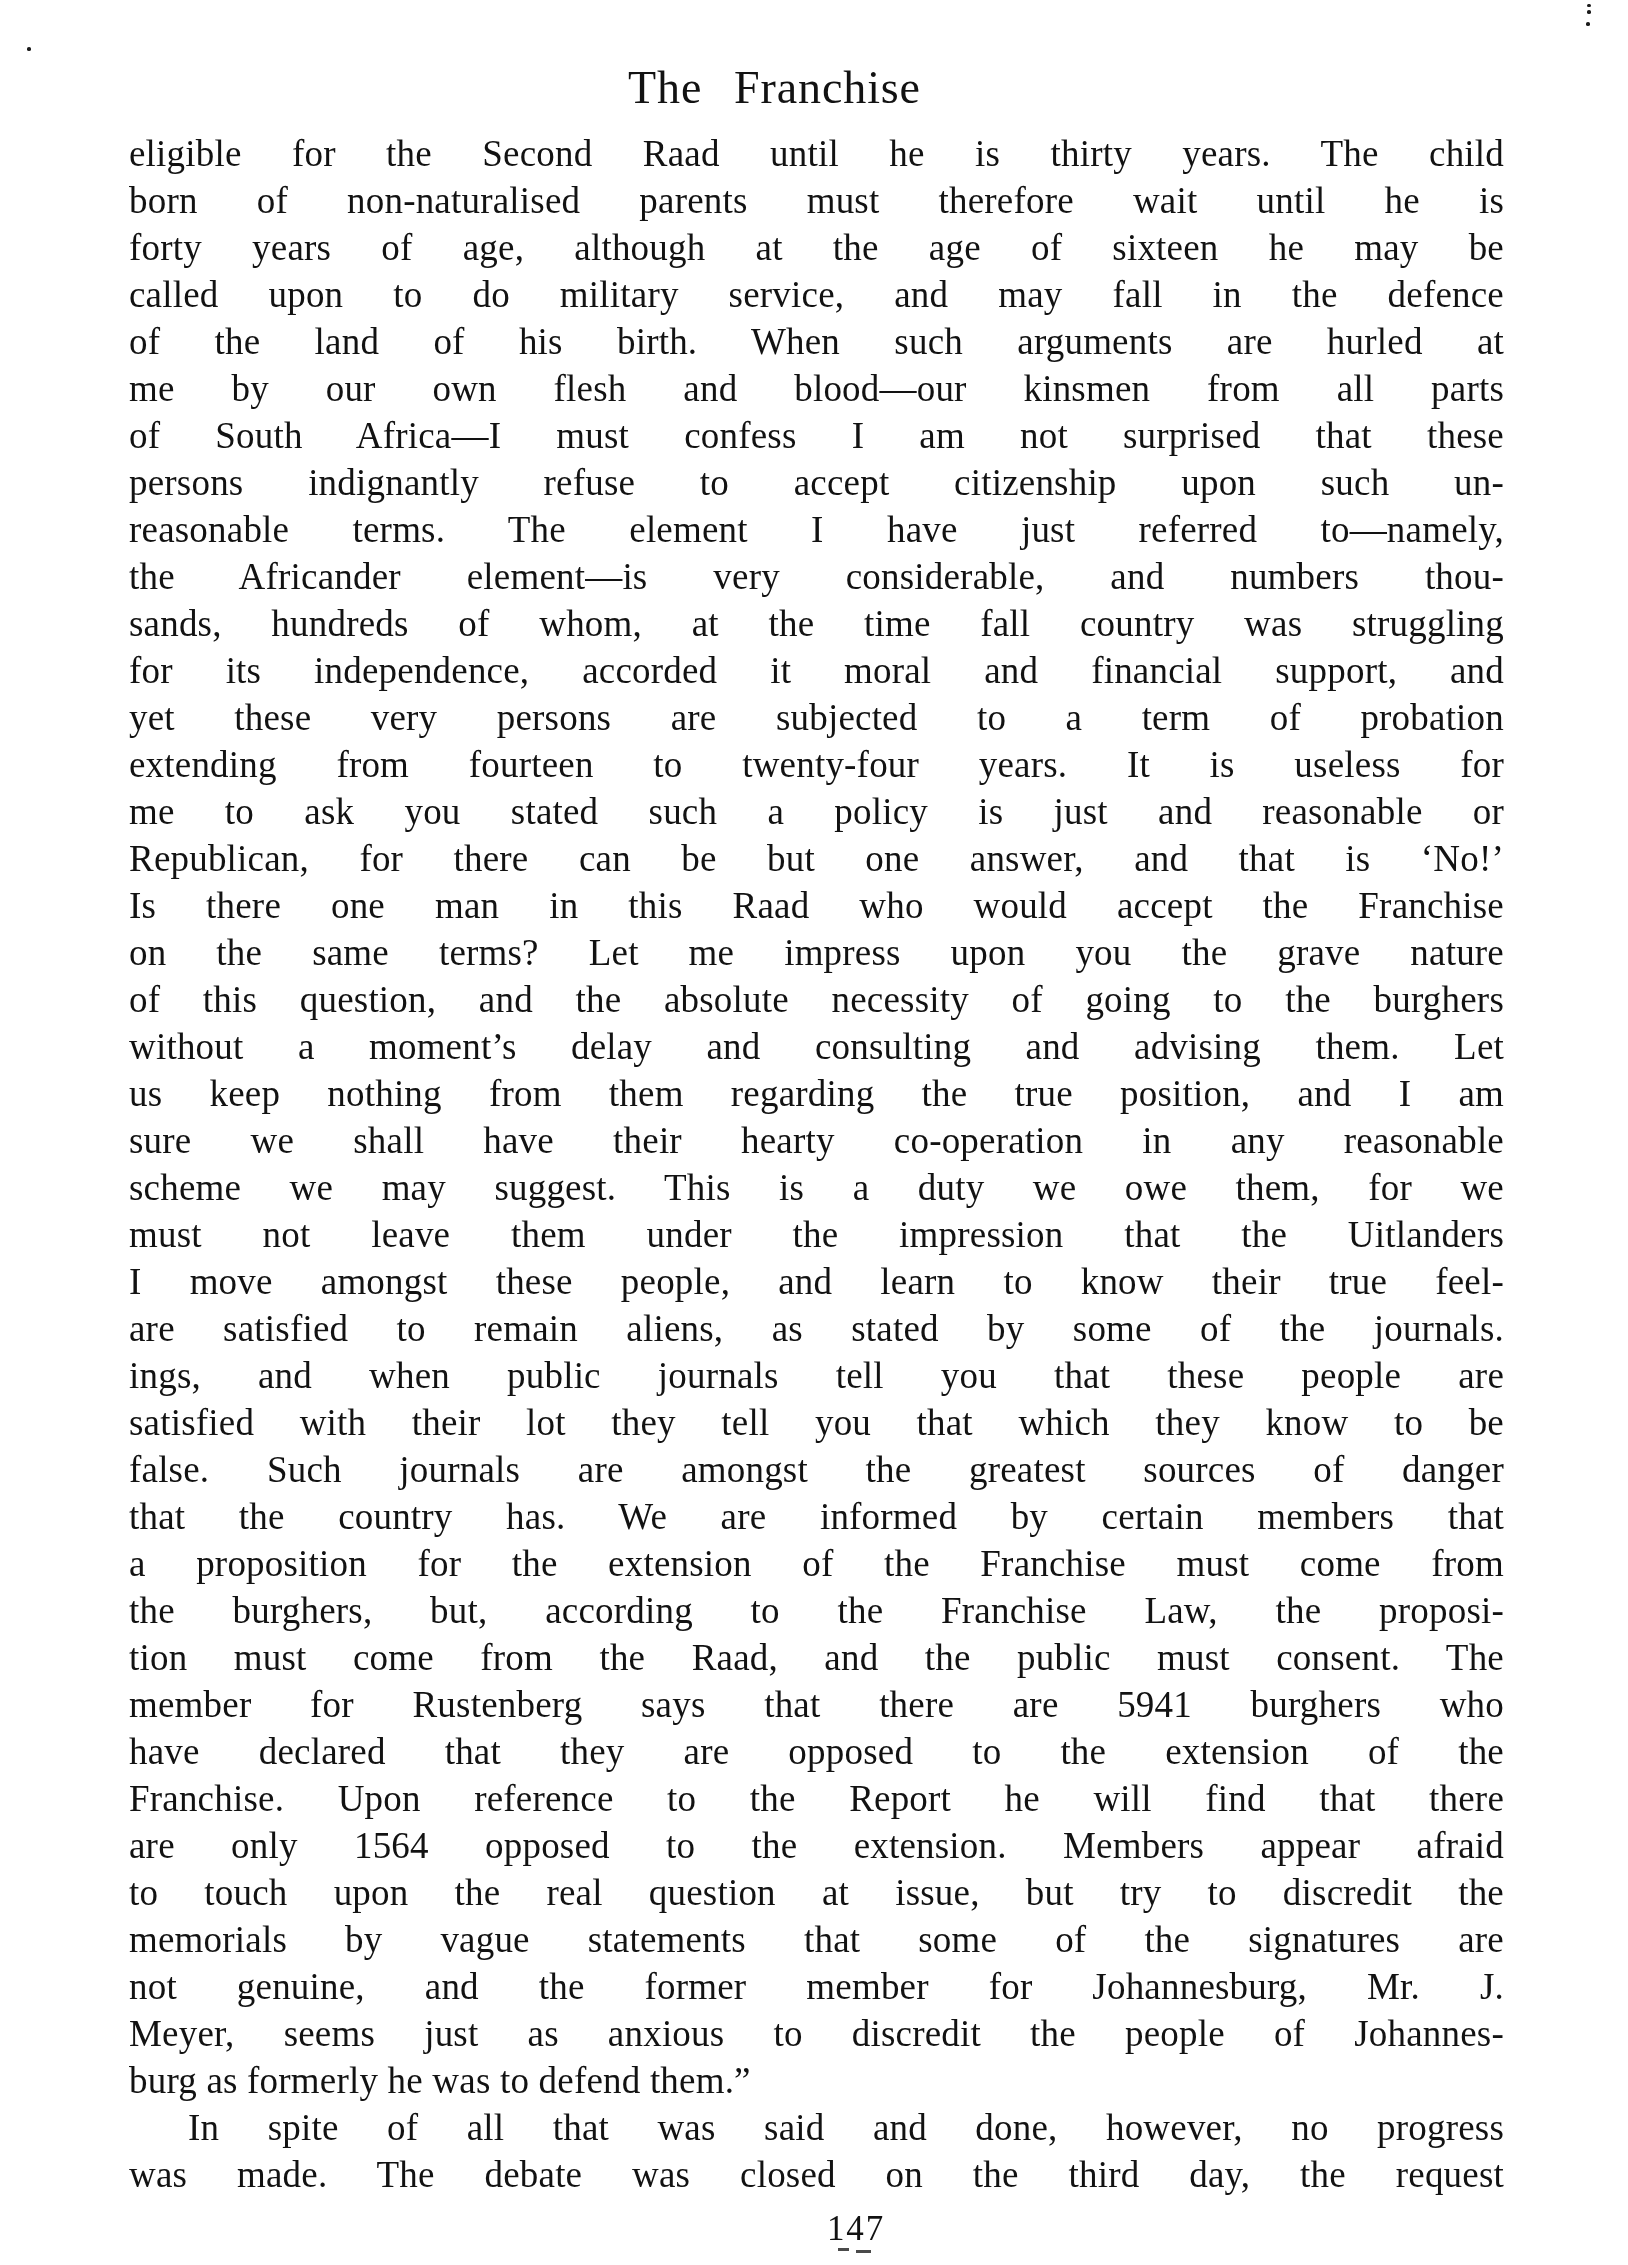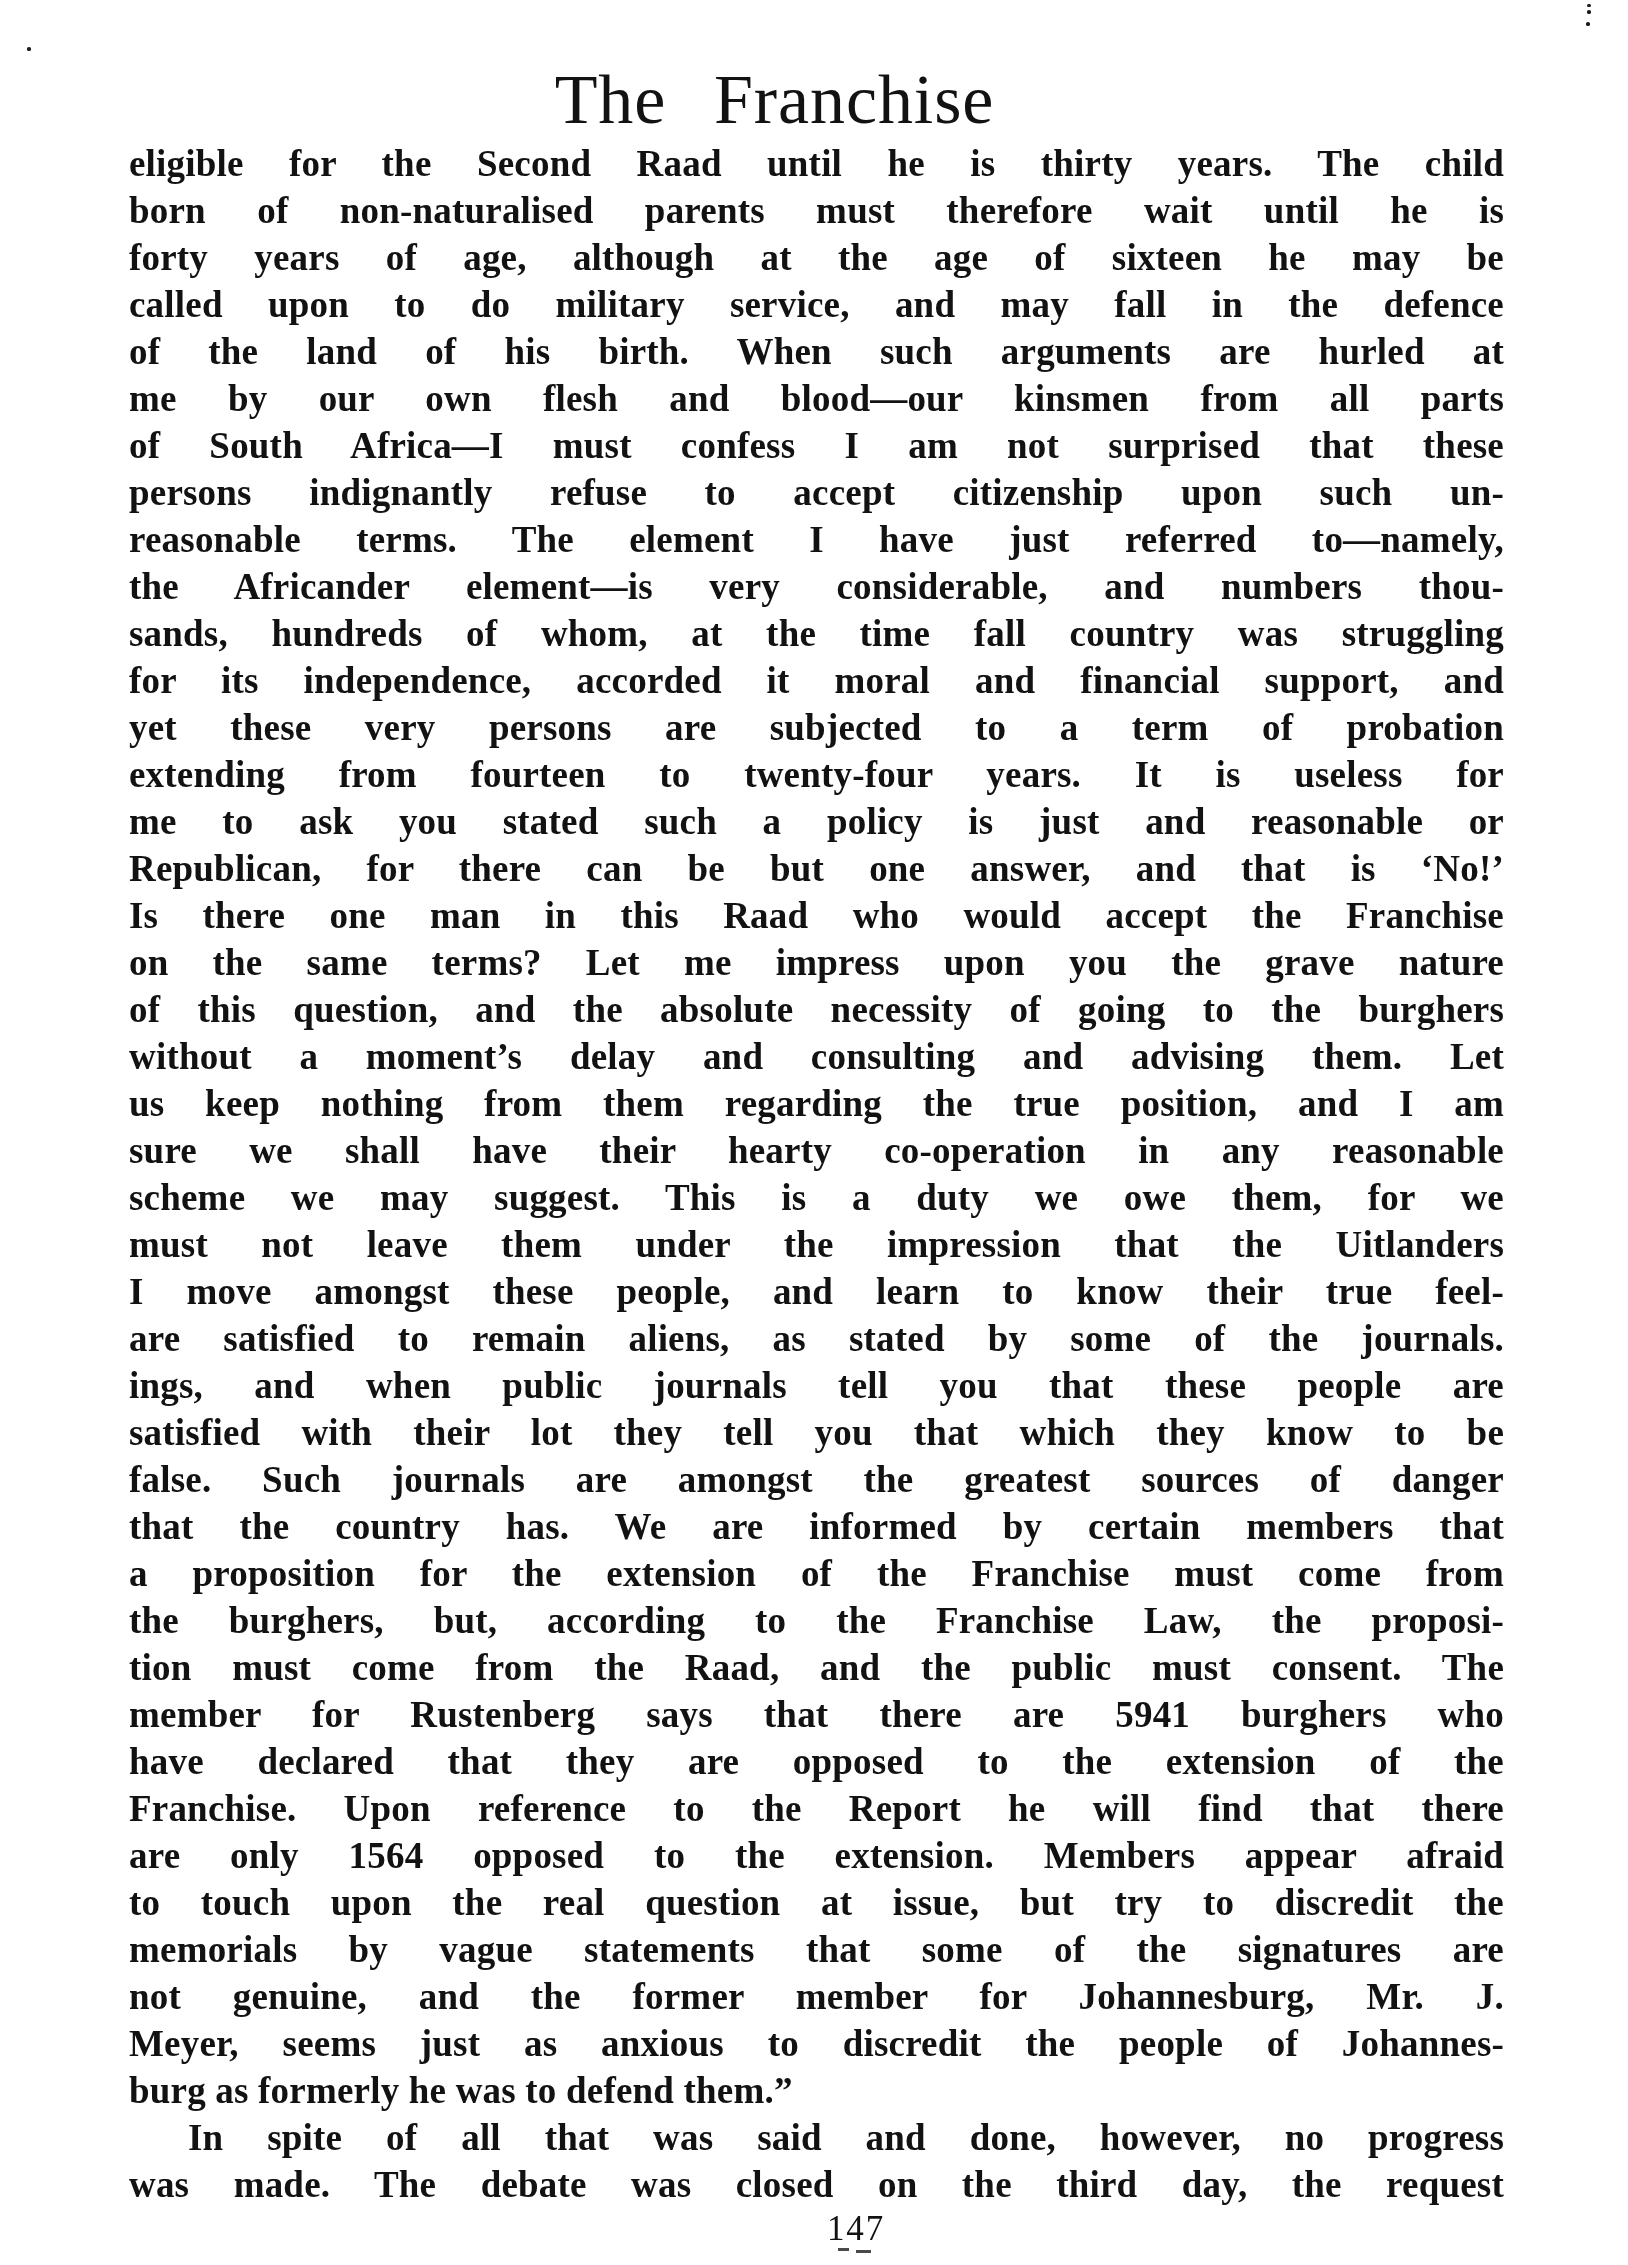--- a/index.html
+++ b/index.html
@@ -17,34 +17,33 @@
     color: #121212;
   }
   .content {
     position: absolute;
     top: 0;
     left: 129px;
     width: 1375px;
   }
   .title {
     margin: 65px 0 0 0;
-    font-size: 70px;
+    font-size: 46px;
     font-weight: normal;
     line-height: 1;
     text-align: center;
     word-spacing: 0.42em;
     letter-spacing: 0.9px;
     transform: translateX(-42px);
   }
   .body-text {
-    margin-top: 5px;
+    margin-top: 19px;
     font-size: 37px;
     line-height: 47px;
     letter-spacing: 0.2px;
-    font-weight: bold;
   }
   .line {
     text-align: justify;
     text-align-last: justify;
     text-justify: inter-word;
   }
   .line.no-just {
     text-align: right;
     text-align-last: left;
   }

